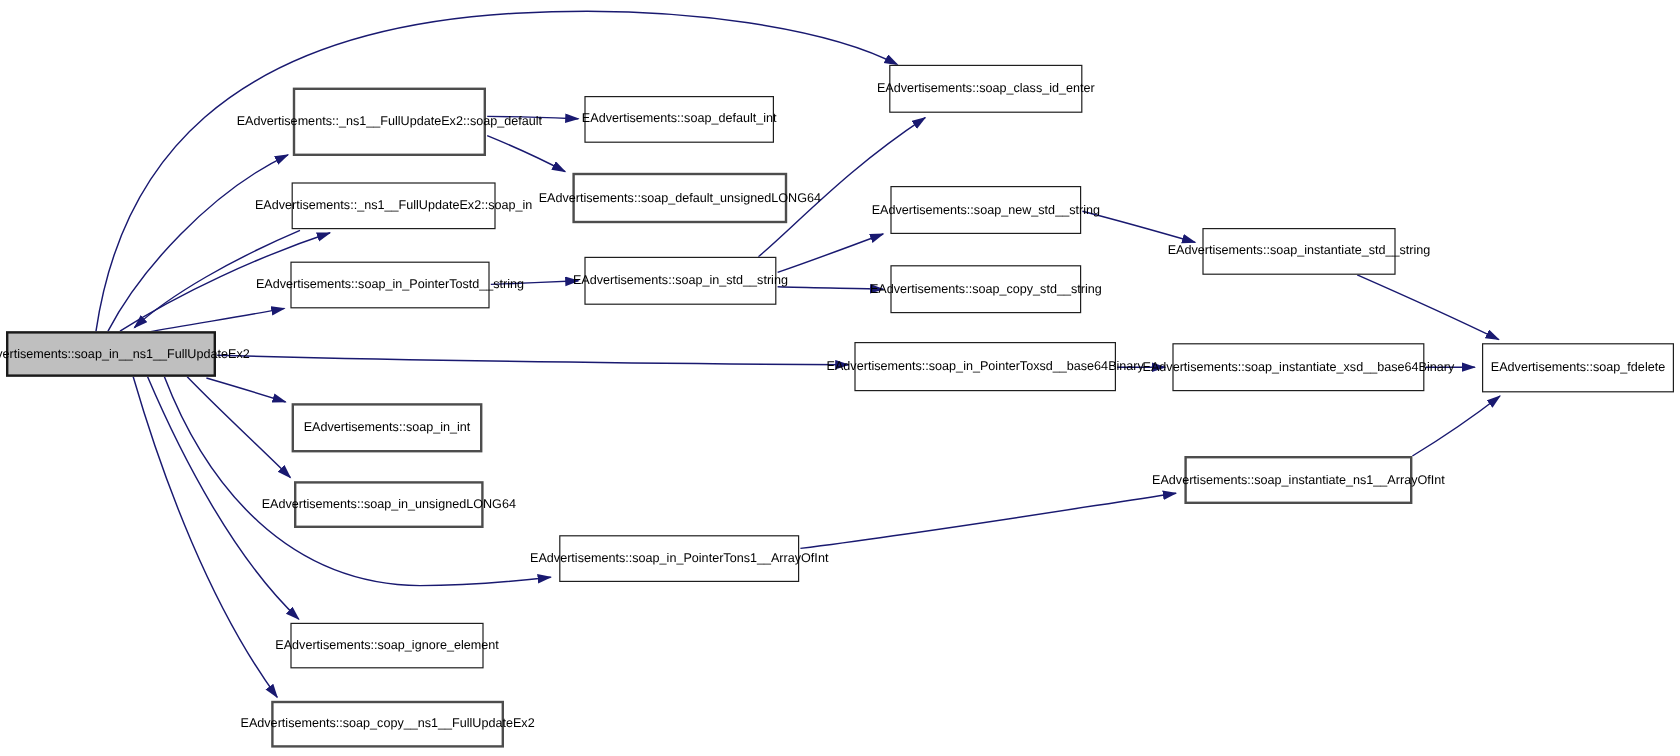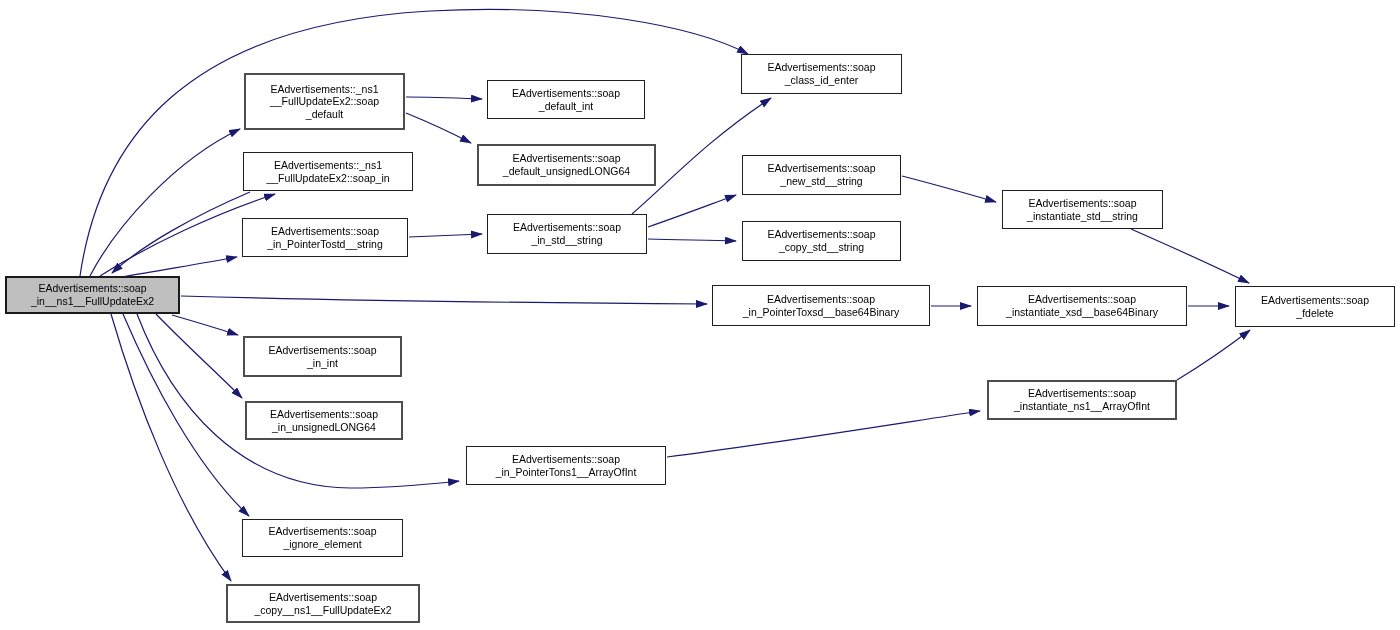--- a/index.html
+++ b/index.html
@@ -8,21 +8,21 @@
     width:1400px;height:630px;
     background:#ffffff;
     font-family:"Liberation Sans", sans-serif;
     overflow:hidden;
   }
   #edges{position:absolute;left:0;top:0;width:1400px;height:630px;}
   .node{
     position:absolute;
     background:#ffffff;
     border:1px solid #1f1f1f;
-    display:flex;flex-direction:column;
+    display:flex;flex-direction:row;
     align-items:center;justify-content:center;
     text-align:center;
     font-size:10.5px;line-height:12.6px;
     color:#000000;
     white-space:nowrap;
     box-sizing:border-box;
     cursor:pointer;
   }
   .node.thick{border:2px solid #4d4d4d;}
   .node.root{background:#bfbfbf;border:2px solid #1a1a1a;cursor:default;}

